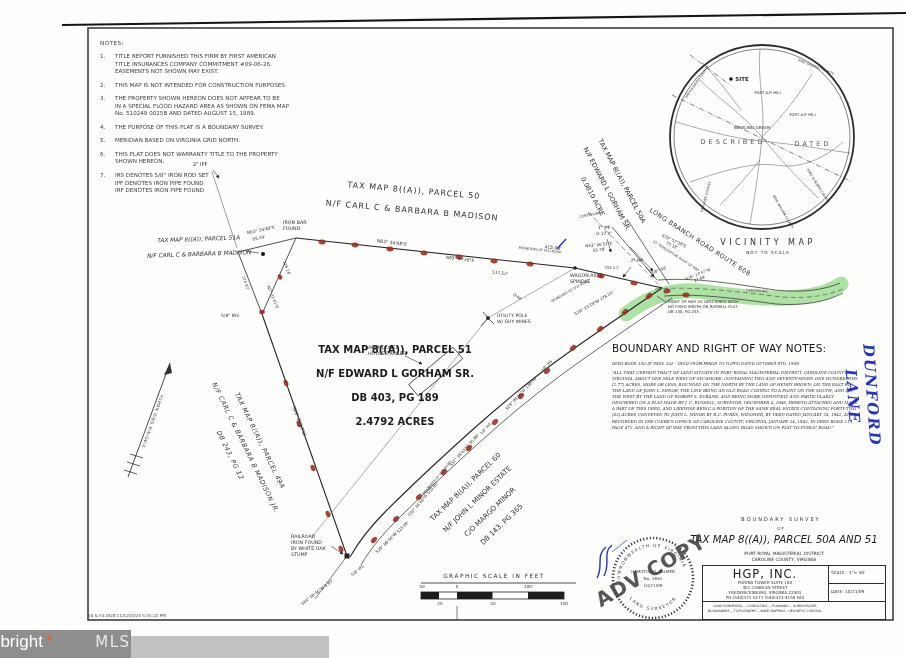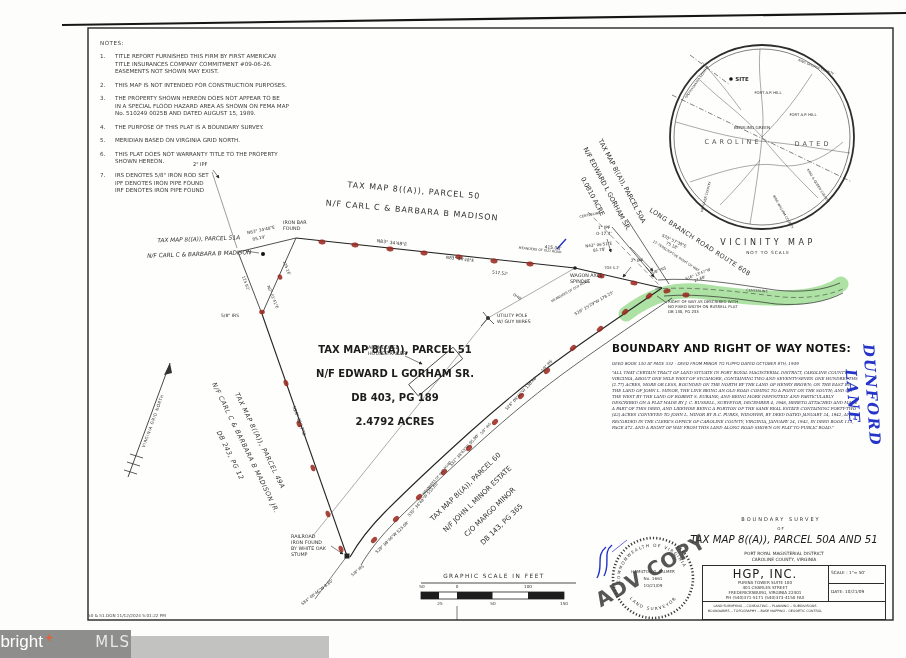--- a/index.html
+++ b/index.html
@@ -9,21 +9,21 @@
   .t{position:absolute;white-space:pre-line;color:#2f2f2f;line-height:1.25;}
   .c{text-align:center;transform:translate(-50%,-50%);}
   .la{transform-origin:0 0;}
   .b{font-weight:bold;}
   .notes{position:absolute;left:100px;top:40px;width:300px;font-size:5.6px;color:#3a3a3a;}
   .notes .ttl{margin-bottom:7px;letter-spacing:.5px;}
   .note{display:flex;gap:7px;margin-bottom:6px;line-height:1.35;}
   .note .nn{flex:0 0 8px;}
   .note .ntx{white-space:pre-line;}
   .rownotes{position:absolute;left:612px;top:342px;width:262px;}
-  .rownotes .hd{font-size:10.5px;font-weight:bold;color:#141414;letter-spacing:.2px;}
+  .rownotes .hd{font-size:10.5px;font-weight:normal;color:#141414;letter-spacing:.2px;}
   .rownotes .ref{font-size:4.1px;margin-top:7px;font-style:italic;color:#343444;}
   .rownotes .bd{font-size:4.05px;margin-top:4px;line-height:1.5;font-style:italic;
                 font-family:"DejaVu Serif",serif;color:#2c2c3c;width:248px;}
   .tbx{position:absolute;border:1px solid #2c2c2c;}
   .mls-strip{position:absolute;left:131px;top:636px;width:198px;height:22px;background:#c2c2c0;}
   .mls-box{position:absolute;left:0;top:630px;width:131px;height:28px;background:#8e8e8d;
            display:flex;align-items:baseline;justify-content:center;gap:2px;color:#fff;padding-top:2px;box-sizing:border-box;}
   .mls-brand{font-family:Liberation Sans, sans-serif;font-size:17px;}
   .mls-plus{color:#f05a28;font-size:10px;position:relative;top:-6px;font-weight:bold;}
   .mls-mls{font-size:15px;letter-spacing:1.5px;color:#e8e8e8;padding-left:40px;}
@@ -230,21 +230,21 @@
         <span class="ntx">IRS DENOTES  5/8" IRON ROD SET
 IPF DENOTES IRON PIPE FOUND
 IRF DENOTES IRON PIPE FOUND</span>
       </div>
   </div>
 
   <div class="t c" style="left:742px;top:79px;font-size:5.5px;font-weight:bold;">SITE</div>
   <div class="t c" style="left:768px;top:93px;font-size:3.8px;">FORT A.P. HILL</div>
   <div class="t c" style="left:803px;top:115px;font-size:3.8px;">FORT A.P. HILL</div>
   <div class="t c" style="left:752px;top:128px;font-size:4.2px;">BOWLING GREEN</div>
-  <div class="t c" style="left:733px;top:142px;font-size:6.5px;letter-spacing:3px;color:#555;">CAROLINE</div>
+  <div class="t c" style="left:733px;top:142px;font-size:6.5px;letter-spacing:3px;color:#555;">DESCRIBED</div>
   <div class="t c" style="left:813px;top:144px;font-size:6.5px;letter-spacing:3px;color:#555;">DATED</div>
   <div class="t c" style="left:697px;top:82px;font-size:3.3px;transform:translate(-50%,-50%) rotate(-55deg);">SPOTSYLVANIA COUNTY</div>
   <div class="t c" style="left:816px;top:67px;font-size:3.3px;transform:translate(-50%,-50%) rotate(22deg);">KING GEORGE COUNTY</div>
   <div class="t c" style="left:706px;top:197px;font-size:3.3px;transform:translate(-50%,-50%) rotate(-75deg);">HANOVER COUNTY</div>
   <div class="t c" style="left:783px;top:212px;font-size:3.3px;transform:translate(-50%,-50%) rotate(60deg);">KING WILLIAM COUNTY</div>
   <div class="t c" style="left:818px;top:186px;font-size:3.3px;transform:translate(-50%,-50%) rotate(58deg);">KING &amp; QUEEN COUNTY</div>
   <div class="t c" style="left:768px;top:243px;font-size:8px;letter-spacing:3.5px;">VICINITY   MAP</div>
   <div class="t c" style="left:768px;top:253px;font-size:4.3px;letter-spacing:1px;">NOT TO SCALE</div>
 
   <div class="t c" style="left:413px;top:201px;font-size:8px;letter-spacing:1px;transform:translate(-50%,-50%) rotate(5deg);">

